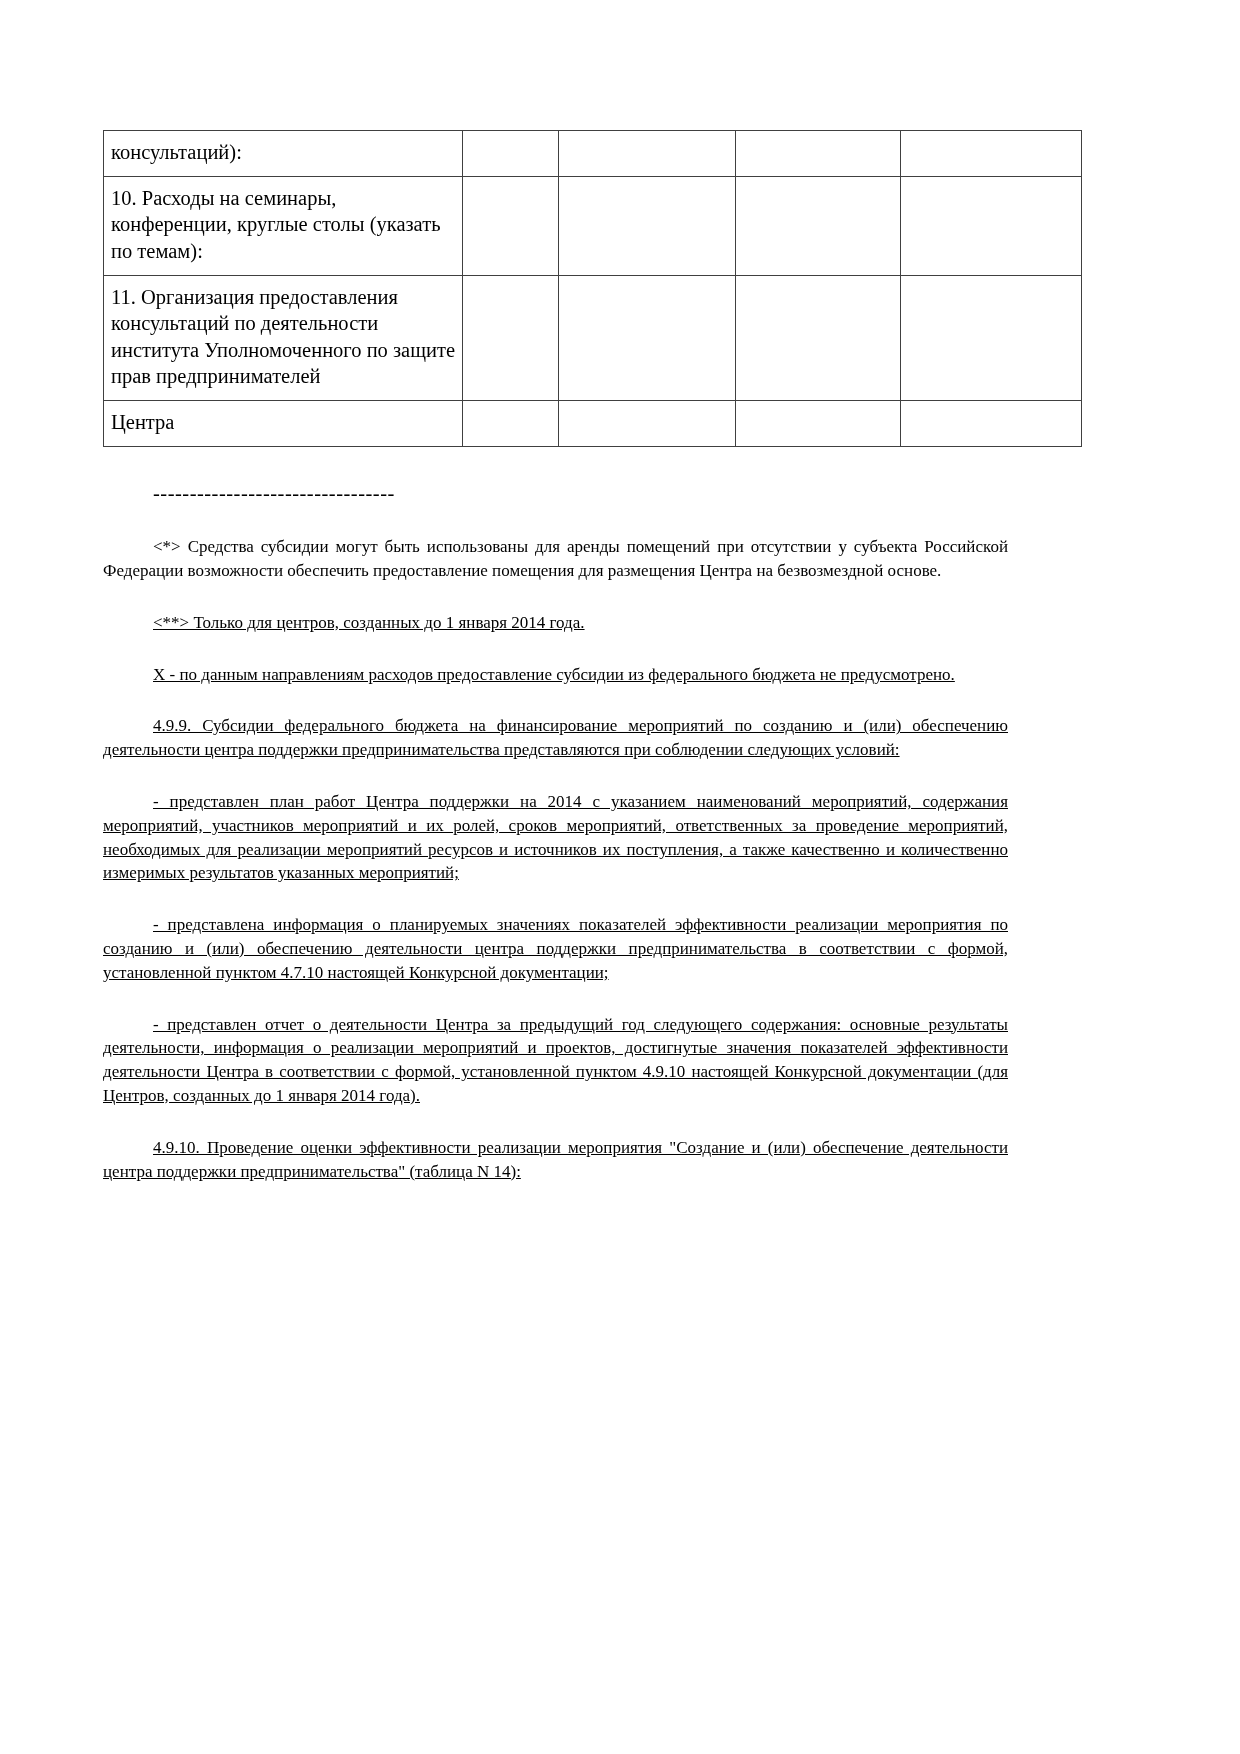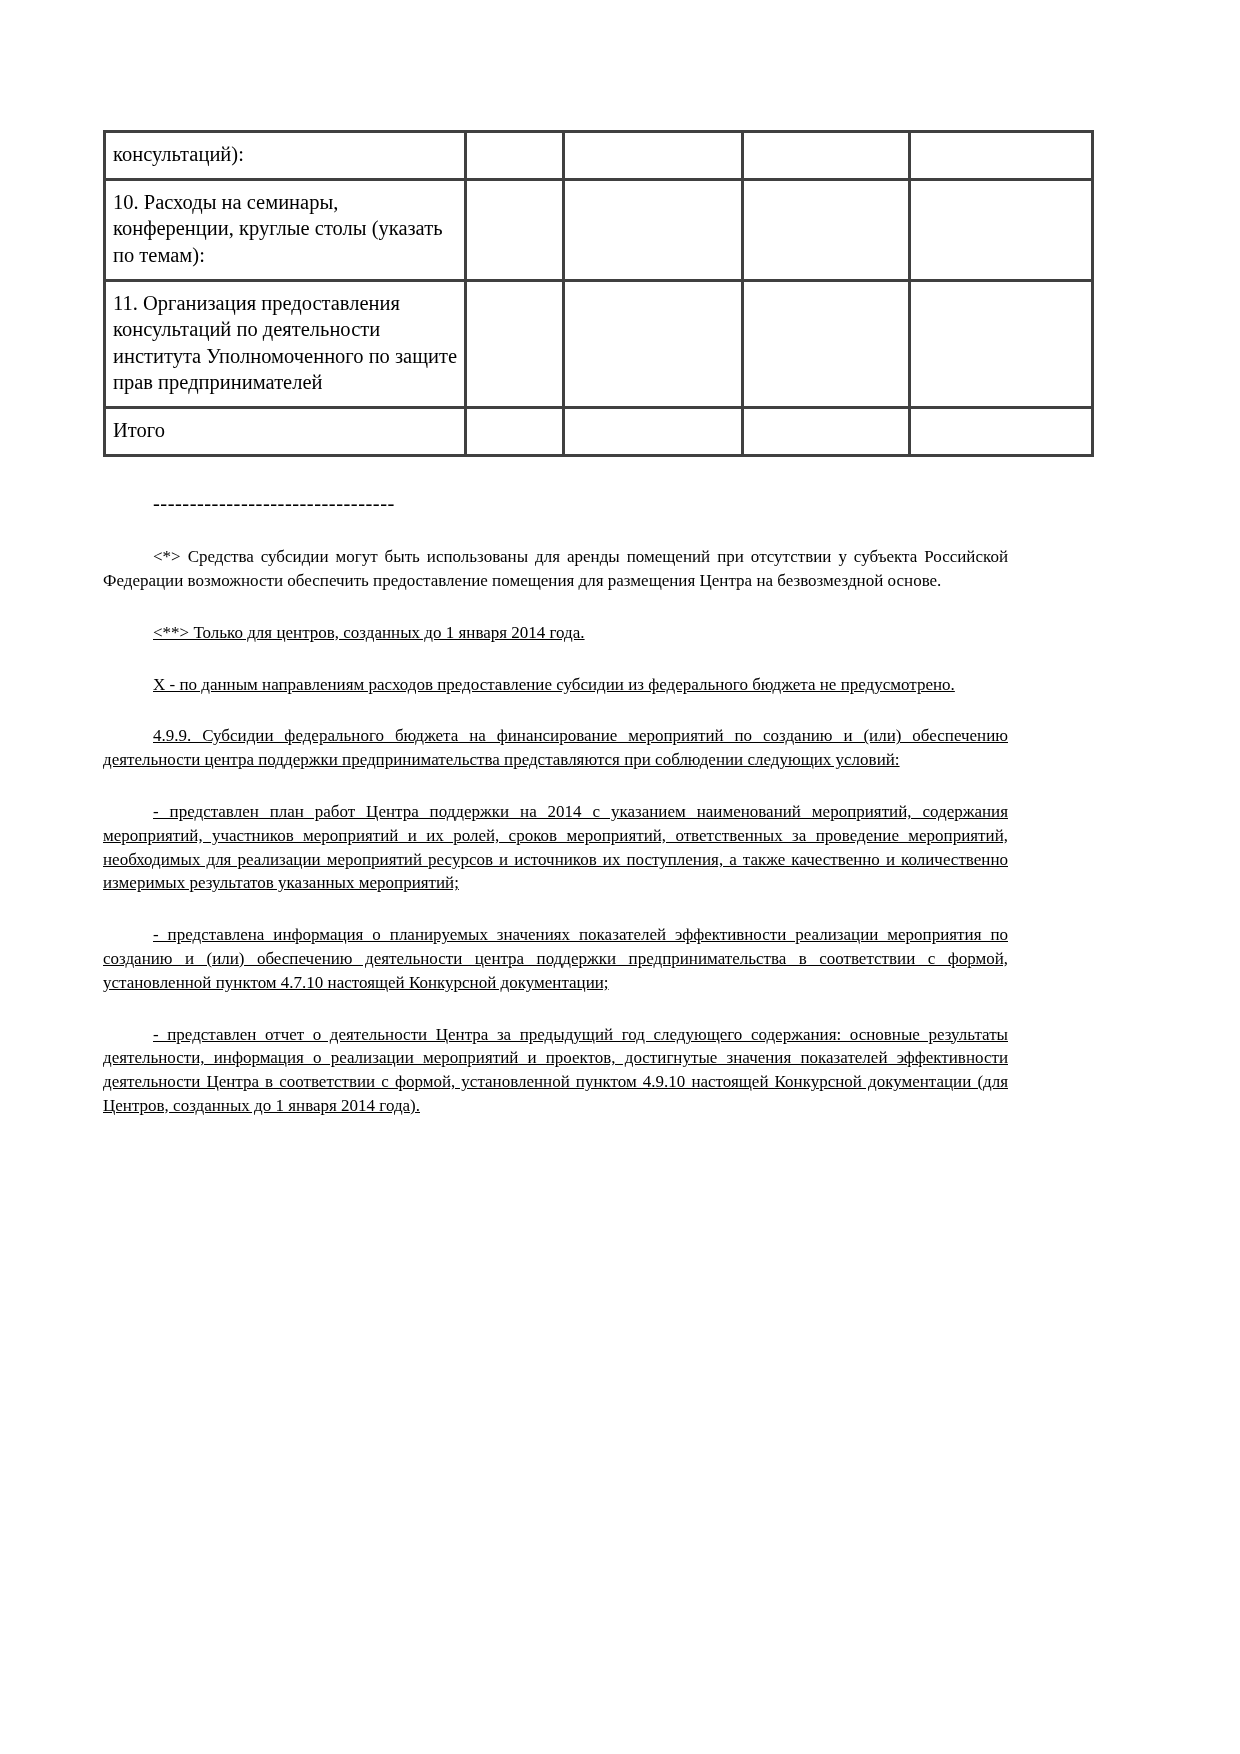--- a/index.html
+++ b/index.html
@@ -31,21 +31,21 @@
   }
 
   
   table.cost-table {
     border-collapse: collapse;
     width: 905px;
     table-layout: fixed;
     margin: 0;
   }
   table.cost-table td {
-    border: 3px solid #404040;
+    border: 1px solid #404040;
     vertical-align: top;
     padding: 8px 7px 10px 7px;
     font-size: 20.5px;
     line-height: 1.30;
     font-family: "Liberation Serif", "DejaVu Serif", serif;
     margin-left: 40px;
   }
   td.label-col { width: 344px; }
   td.c1 { width: 81px; }
   td.c2 { width: 162px; }
@@ -99,33 +99,34 @@
           <td class="c4"></td>
         </tr>
         <tr>
           <td class="label-col">11. Организация предоставления консультаций по деятельности института Уполномоченного по защите прав предпринимателей</td>
           <td class="c1"></td>
           <td class="c2"></td>
           <td class="c3"></td>
           <td class="c4"></td>
         </tr>
         <tr>
-          <td class="label-col">Итого</td>
+          <td class="label-col">Центра</td>
           <td class="c1"></td>
           <td class="c2"></td>
           <td class="c3"></td>
           <td class="c4"></td>
         </tr>
       </tbody>
     </table>
 
     <div class="separator">---------------------------------</div>
 
     <p class="body-par first-after-sep">&lt;*&gt; Средства субсидии могут быть использованы для аренды помещений при отсутствии у субъекта Российской Федерации возможности обеспечить предоставление помещения для размещения Центра на безвозмездной основе.</p>
     <p class="body-par spaced">&lt;**&gt; Только для центров, созданных до 1 января 2014 года.</p>
     <p class="body-par spaced">X - по данным направлениям расходов предоставление субсидии из федерального бюджета не предусмотрено.</p>
     <p class="body-par spaced">4.9.9. Субсидии федерального бюджета на финансирование мероприятий по созданию и (или) обеспечению деятельности центра поддержки предпринимательства представляются при соблюдении следующих условий:</p>
     <p class="body-par spaced">- представлен план работ Центра поддержки на 2014 с указанием наименований мероприятий, содержания мероприятий, участников мероприятий и их ролей, сроков мероприятий, ответственных за проведение мероприятий, необходимых для реализации мероприятий ресурсов и источников их поступления, а также качественно и количественно измеримых результатов указанных мероприятий;</p>
     <p class="body-par spaced">- представлена информация о планируемых значениях показателей эффективности реализации мероприятия по созданию и (или) обеспечению деятельности центра поддержки предпринимательства в соответствии с формой, установленной пунктом 4.7.10 настоящей Конкурсной документации;</p>
     <p class="body-par spaced">- представлен отчет о деятельности Центра за предыдущий год следующего содержания: основные результаты деятельности, информация о реализации мероприятий и проектов, достигнутые значения показателей эффективности деятельности Центра в соответствии с формой, установленной пунктом 4.9.10 настоящей Конкурсной документации (для Центров, созданных до 1 января 2014 года).</p>
+    <p class="body-par spaced">4.9.10. Проведение оценки эффективности реализации мероприятия "Создание и (или) обеспечение деятельности центра поддержки предпринимательства" (таблица N 14):</p>
 
   </div>
 </div>
 
 </body></html>

